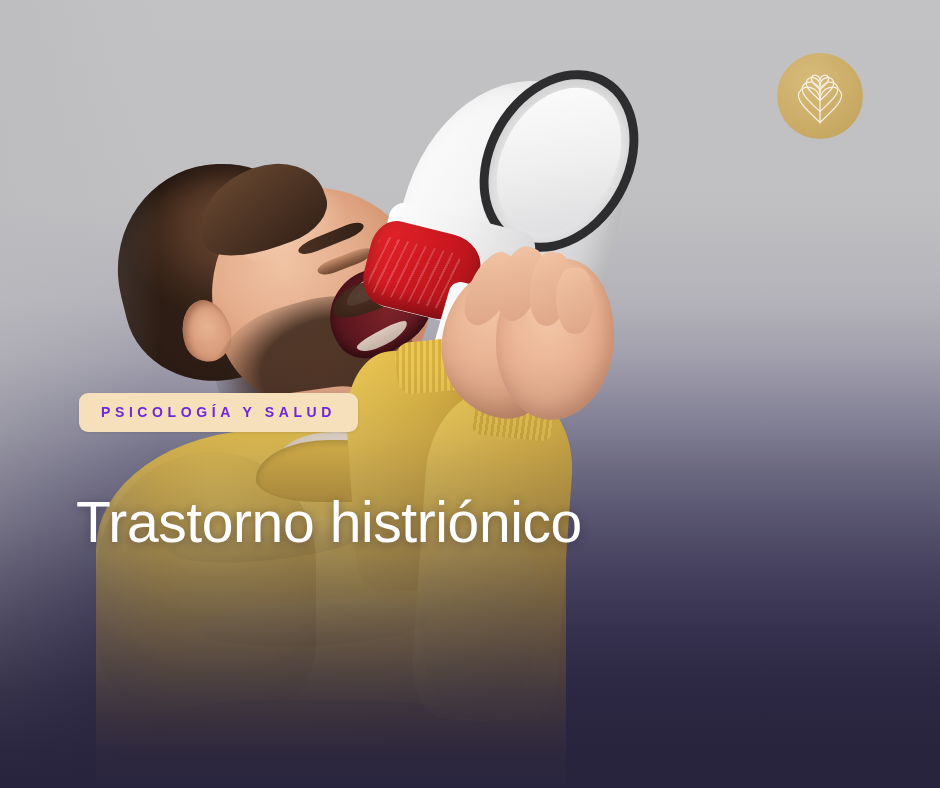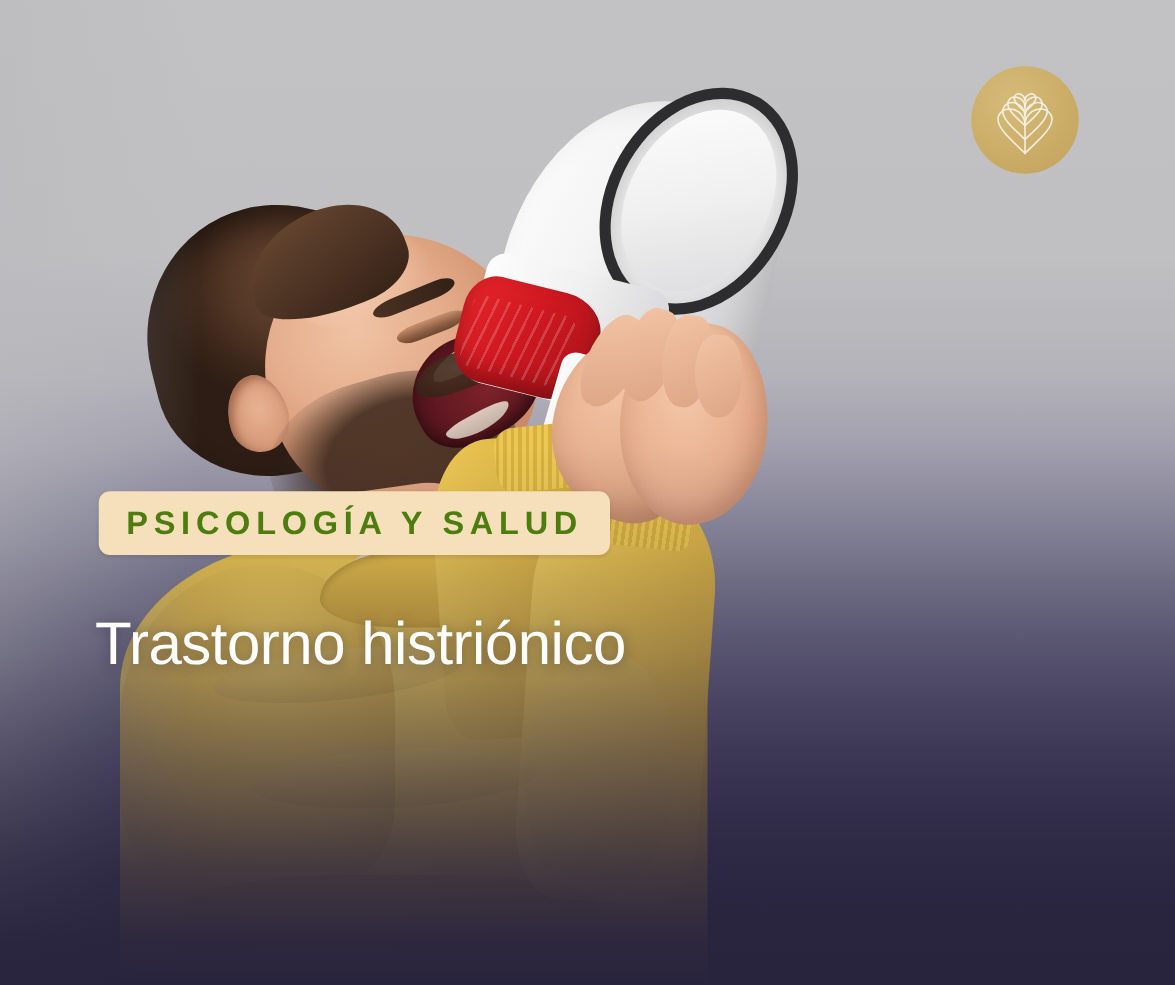--- a/index.html
+++ b/index.html
@@ -438,37 +438,37 @@
     position: absolute;
     left: 79px;
     top: 393px;
     padding: 12px 22px 13px 22px;
     background: #f6dfbb;
     border-radius: 9px;
     box-shadow: 0 1px 3px rgba(0,0,0,.10);
   }
   .badge-text {
     font-family: "Liberation Sans", sans-serif;
-    font-size: 26px;
+    font-size: 14px;
     font-weight: 700;
     letter-spacing: 4.6px;
-    color: #4d7c0f;
+    color: #6d28d9;
     white-space: nowrap;
     line-height: 1;
   }
 
   
   .title {
     position: absolute;
     left: 76px;
     top: 482px;
     width: 660px;
     color: #ffffff;
     font-family: "Liberation Sans", sans-serif;
-    font-size: 48px;
+    font-size: 57px;
     font-weight: 400;
     line-height: 1.42;
     letter-spacing: -0.4px;
     text-shadow: 0 2px 10px rgba(30,25,50,.42);
   }
   .title-line { display: block; white-space: nowrap; }
 </style>
 </head>
 <body>
 

